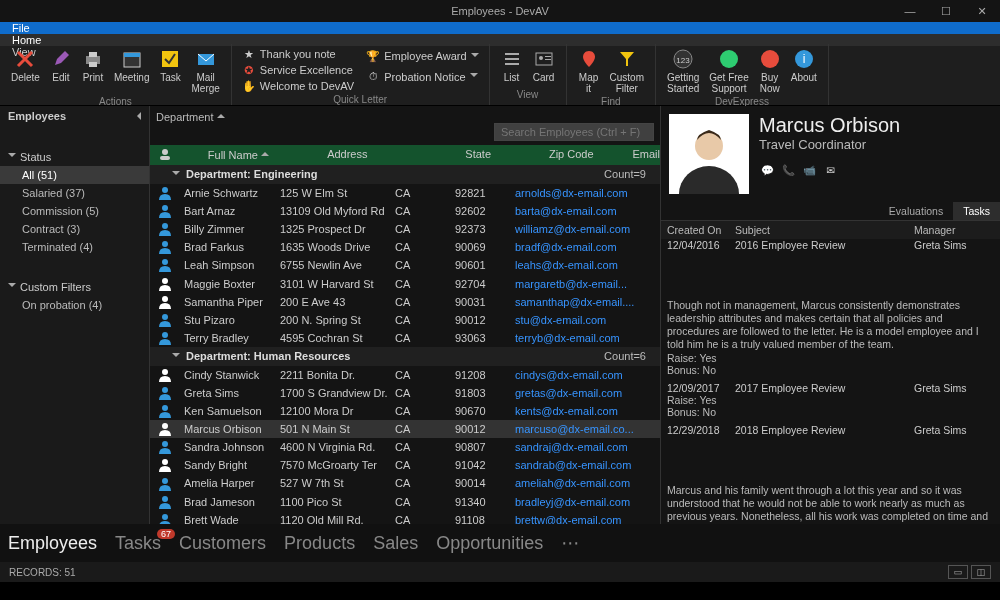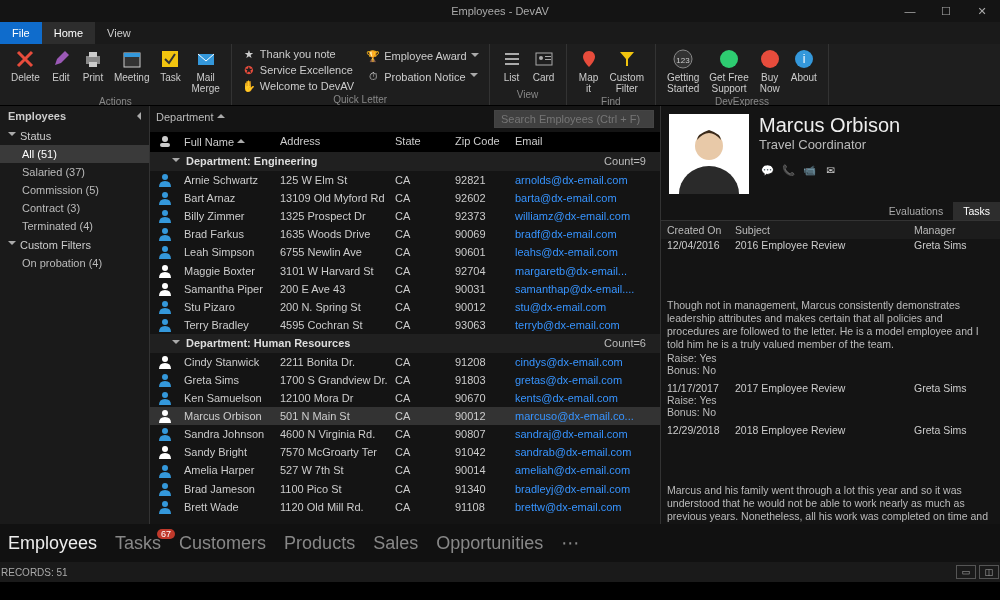--- a/index.html
+++ b/index.html
@@ -1,47 +1,47 @@
 <!DOCTYPE html>
 <html><head>
 <meta charset="utf-8">
 <style>
 * { margin:0; padding:0; box-sizing:border-box; font-family:"Segoe UI",Tahoma,sans-serif; }
 body { width:1000px; height:600px; background:#000; color:#ccc; font-size:11px; overflow:hidden; }
 .titlebar { height:22px; background:#141414; display:flex; align-items:center; position:relative; }
 .titlebar .title { position:absolute; left:50%; transform:translateX(-50%); color:#aaa; font-size:11px; }
 .titlebar .win-controls { position:absolute; right:0; display:flex; }
 .titlebar .win-controls div { width:36px; height:22px; display:flex; align-items:center; justify-content:center; color:#aaa; }
-.menubar { height:22px; background:#1a1a1a; display:flex; }
+.menubar { height:22px; background:#1a1a1a; display:flex;flex-direction:column; }
 .menubar .tab { padding:0 12px; display:flex; align-items:center; color:#ccc; }
 .menubar .file { background:#0f6ccc; color:#fff; }
 .menubar .home { background:#2d2d2d; color:#fff; }
 .ribbon { height:62px; background:#1e1e1e; display:flex; border-bottom:1px solid #000; }
 .ribbon-group { display:flex; flex-direction:column; padding:2px 6px; border-right:1px solid #333; }
 .ribbon-group .items { display:flex; flex:1; }
 .ribbon-group .caption { text-align:center; color:#888; font-size:10px; height:14px; }
 .rbtn-l { display:flex; flex-direction:column; align-items:center; justify-content:flex-start; padding:2px 5px; min-width:32px; }
 .rbtn-l .ic { width:22px; height:22px; display:flex; align-items:center; justify-content:center; }
 .rbtn-l .lbl { font-size:10px; color:#ccc; text-align:center; margin-top:2px; line-height:1.1; }
 .rbtn-s { display:flex; align-items:center; padding:1px 4px; }
 .rbtn-s .ic { width:14px; height:14px; display:flex; align-items:center; justify-content:center; margin-right:4px; }
 .small-stack { display:flex; flex-direction:column; justify-content:space-around; }
 
 .body-area { display:flex; height:418px; }
 .sidebar { width:150px; background:#1a1a1a; border-right:1px solid #333; }
 .sb-head { display:flex; justify-content:space-between; align-items:center; padding:4px 8px; color:#ccc; font-weight:bold; }
-.sb-group { padding:3px 8px; color:#ccc; display:flex; align-items:center; }
+.sb-group { padding:3px 8px; color:#ccc; display:flex; align-items:center;margin-top:21px; }
 .sb-item { padding:3px 8px 3px 22px; color:#bbb; }
 .sb-item.sel { background:#3a3a3a; color:#fff; }
 
 .grid-area { flex:1; background:#141414; display:flex; flex-direction:column; overflow:hidden; }
-.grid-top { display:flex; align-items:flex-start; padding:4px 6px; }
+.grid-top { display:flex; align-items:flex-end; padding:4px 6px;flex-direction:column; }
 .grid-top .grp-label { color:#bbb; margin-right:auto; }
 .grid-top input { background:#404040; border:1px solid #444; color:#aaa; padding:2px 6px; width:160px; font-size:11px; }
-.grid-header { display:flex; background:#000000; padding:3px 0; color:#ccc; }
+.grid-header { display:flex; background:#14532d; padding:3px 0; color:#ccc;gap:24px; }
 .c1{width:30px;text-align:center;} .c2{width:100px;padding-left:4px;} .c3{width:115px;} .c4{width:60px;} .c5{width:60px;} .c6{flex:1;}
 .grid-body { flex:1; overflow:hidden; }
 .dept-row { background:#202020; padding:3px 8px 3px 22px; color:#ddd; font-weight:bold; display:flex; }
 .dept-row .count { margin-left:auto; font-weight:normal; color:#bbb; margin-right:6px;}
 .data-row { display:flex; padding:2px 0; align-items:center; }
 .data-row.sel { background:#333; }
 .data-row .c1 svg { vertical-align:middle; }
 .data-row .c6 { color:#3794ff; }
 
 .detail { width:340px; background:#141414; border-left:1px solid #333; display:flex; flex-direction:column; font-size:10.5px; }
@@ -60,21 +60,21 @@
 .review { margin-bottom:6px; }
 .review .r-head { display:flex; color:#ccc; }
 .review .r-body { color:#bbb; line-height:1.25;margin-top:48px; }
 .review .r-foot { color:#bbb; }
 
 .nav-tabs { height:38px; background:#111; display:flex; align-items:center; padding:0 8px; }
 .nav-tabs .ntab { font-size:18px; font-weight:300; color:#888; margin-right:18px; position:relative; }
 .nav-tabs .ntab.active { color:#eee; }
 .badge { position:absolute; top:-4px; right:-14px; background:#c0392b; color:#fff; font-size:9px; border-radius:8px; padding:0 4px; }
 
-.statusbar { height:20px; background:#1a1a1a; display:flex; align-items:center; padding:0 1px; color:#aaa; font-size:10px; }
+.statusbar { height:20px; background:#1a1a1a; display:flex; align-items:center; padding:0 9px; color:#aaa; font-size:10px; }
 .statusbar .right { margin-left:auto; display:flex; }
 .statusbar .sb-btn { width:20px; height:14px; border:1px solid #555; margin-left:3px; display:flex; align-items:center; justify-content:center; font-size:9px;}
 
 .chev::before{content:"";display:inline-block;border:4px solid transparent;}
 .chev-d::before{border-top-color:#aaa;margin-top:3px;}
 .chev-l::before{border-right-color:#aaa;}
 .chev-u::before{border-bottom-color:#aaa;margin-bottom:3px;}
 </style>
 </head>
 <body>
@@ -570,21 +570,21 @@
             <div class="dc1">12/04/2016</div>
             <div class="dc2">2016 Employee Review</div>
             <div class="dc3">Greta Sims</div>
           </div>
           <div class="r-body">Though not in  management, Marcus consistently demonstrates leadership attributes and makes certain that all policies and procedures are followed to the letter. He is a model employee and I told him he is a truly valued member of the team.</div>
           <div class="r-foot">Raise: Yes</div>
           <div class="r-foot">Bonus: No</div>
         </div>
         <div class="review">
           <div class="r-head">
-            <div class="dc1">11/17/2017</div>
+            <div class="dc1">12/09/2017</div>
             <div class="dc2">2017 Employee Review</div>
             <div class="dc3">Greta Sims</div>
           </div>
           <div class="r-foot">Raise: Yes</div>
           <div class="r-foot">Bonus: No</div>
         </div>
         <div class="review">
           <div class="r-head">
             <div class="dc1">12/29/2018</div>
             <div class="dc2">2018 Employee Review</div>

